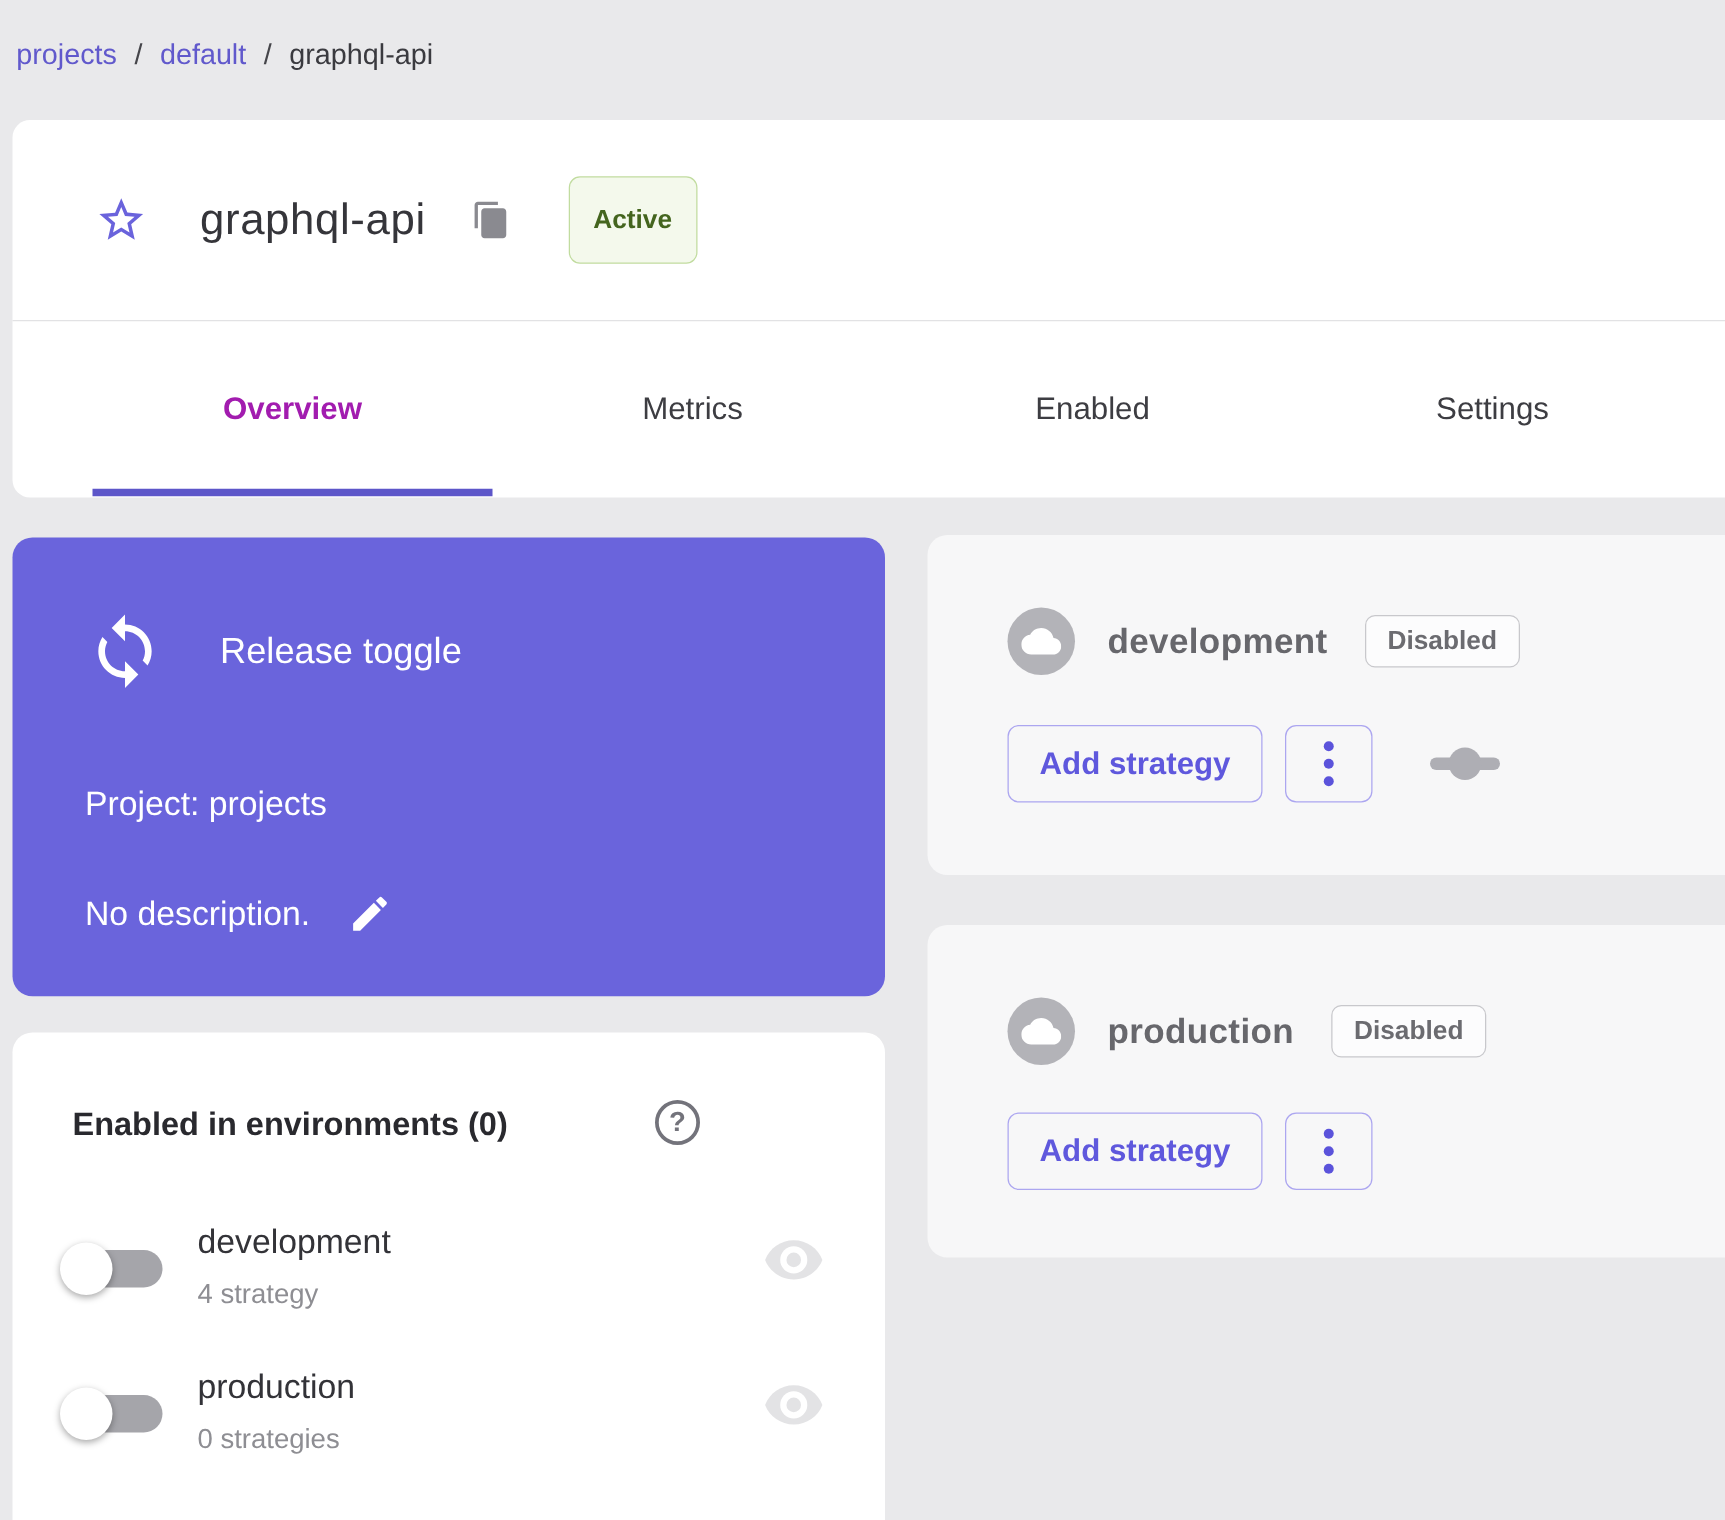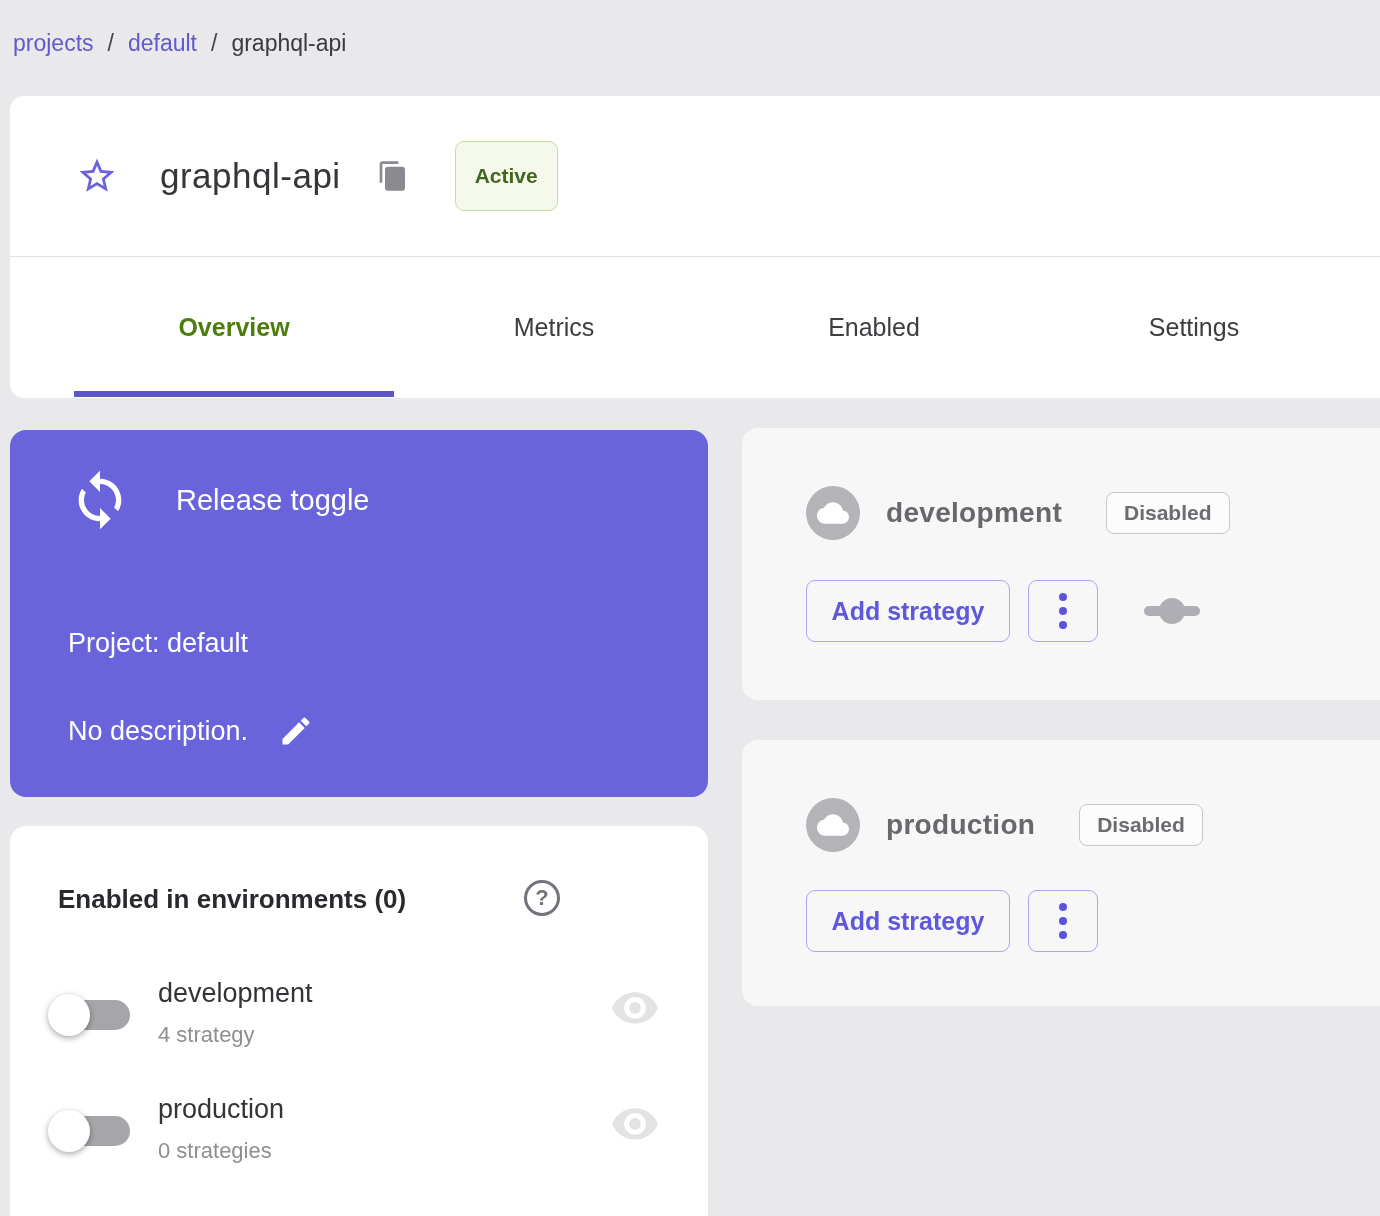--- a/index.html
+++ b/index.html
@@ -19,26 +19,26 @@
   
   .header-card { position:absolute; left:10px; right:-20px; top:96px; height:302px; background:#fff; border-radius:14px; }
   .title-row { height:160px; display:flex; align-items:center; padding-left:66px; }
   .star { width:42px; height:42px; flex:0 0 auto; }
   .page-title { font-size:35px; font-weight:500; color:#35353a; margin-left:42px; letter-spacing:.5px; }
   .copy-btn { width:32px; height:32px; margin-left:36px; cursor:pointer; }
   .active-badge { margin-left:46px; background:#f4f9ec; border:1.5px solid #c1dc9f; color:#44651e; font-size:21px; font-weight:bold; padding:22px 19px; border-radius:9px; }
   .hdr-divider { border-top:1.5px solid #e2e2e4; }
   .tabs { display:flex; height:140px; padding-left:64px; }
   .tab { width:320px; display:flex; align-items:center; justify-content:center; font-size:25px; color:#3d3d42; position:relative; cursor:pointer; }
-  .tab.active { font-weight:bold; color:#4d7c0f; }
+  .tab.active { font-weight:bold; color:#a21caf; }
   .tab.active .tab-underline { position:absolute; left:0; right:0; bottom:0; height:6px; background:#5d56c9; }
 
   
   .purple-card { position:absolute; left:10px; top:430px; width:698px; height:367px; background:#6a64dc; border-radius:16px; color:#fff; }
-  .pc-head { position:absolute; left:58px; top:38px; display:flex; align-items:center; gap:44px; }
+  .pc-head { position:absolute; left:58px; top:59px; display:flex; align-items:center; gap:44px; }
   .sync-icon { width:64px; height:64px; }
   .pc-type { font-size:29px; }
   .pc-project { position:absolute; left:58px; top:198px; font-size:27px; }
   .pc-desc-row { position:absolute; left:58px; top:283px; display:flex; align-items:center; gap:30px; }
   .pc-desc { font-size:27px; }
   .edit-icon { width:36px; height:36px; cursor:pointer; }
 
   
   .env-panel { position:absolute; left:10px; top:826px; width:698px; height:420px; background:#fff; border-radius:16px; }
   .env-title { position:absolute; left:48px; top:58px; font-size:26px; font-weight:bold; color:#29292e; }
@@ -54,21 +54,21 @@
   .eye-icon { position:absolute; right:26px; top:22px; width:50px; height:36px; cursor:pointer; }
 
   
   .env-card { position:absolute; left:742px; right:-20px; background:#f7f7f8; border-radius:16px; }
   .env-card.dev { top:428px; height:272px; }
   .env-card.prod { top:740px; height:266px; }
   .ec-head { position:absolute; left:64px; top:58px; display:flex; align-items:center; gap:26px; }
   .cloud-avatar { width:54px; height:54px; border-radius:50%; background:#b3b3b8; display:flex; align-items:center; justify-content:center; }
   .cloud-avatar svg { width:32px; height:24px; }
   .ec-name { font-size:28px; font-weight:600; color:#67676c; letter-spacing:.3px; }
-  .disabled-badge { margin-left:18px; border:1.5px solid #c8c8cc; border-radius:8px; background:rgba(255,255,255,.65); color:#6b6b70; font-size:21px; font-weight:bold; padding:8px 17px; }
+  .disabled-badge { margin-left:4px; border:1.5px solid #c8c8cc; border-radius:8px; background:rgba(255,255,255,.65); color:#6b6b70; font-size:21px; font-weight:bold; padding:8px 17px; }
   .ec-actions { position:absolute; left:64px; display:flex; align-items:center; gap:18px; }
   .env-card.dev .ec-actions { top:152px; }
   .env-card.prod .ec-actions { top:150px; }
   .add-strategy-btn { width:204px; height:62px; border:1.5px solid #aca6f0; border-radius:9px; background:transparent; color:#5f58dd; font-size:25px; font-weight:bold; font-family:"Liberation Sans", sans-serif; cursor:pointer; }
   .kebab-btn { width:70px; height:62px; border:1.5px solid #aca6f0; border-radius:9px; background:transparent; display:flex; flex-direction:column; align-items:center; justify-content:center; gap:6px; cursor:pointer; }
   .kebab-btn i { width:8px; height:8px; border-radius:50%; background:#5b53db; }
   .slider-icon { position:relative; width:60px; height:60px; margin-left:26px; cursor:pointer; }
   .slider-icon .bar { position:absolute; left:2px; top:25px; width:56px; height:10px; border-radius:5px; background:#aeaeb4; }
   .slider-icon .knob { position:absolute; left:17px; top:17px; width:26px; height:26px; border-radius:50%; background:#aeaeb4; }
 </style>
@@ -112,21 +112,21 @@
   </div>
 </section>
 
 <section class="purple-card">
   <div class="pc-head">
     <svg class="sync-icon" viewBox="0 0 24 24">
       <path fill="#ffffff" d="M12 4V1L8 5l4 4V6c3.31 0 6 2.69 6 6 0 1.01-.25 1.97-.7 2.8l1.46 1.46C19.54 15.03 20 13.57 20 12c0-4.42-3.58-8-8-8zm0 14c-3.31 0-6-2.69-6-6 0-1.01.25-1.97.7-2.8L5.24 7.74C4.46 8.97 4 10.43 4 12c0 4.42 3.58 8 8 8v3l4-4-4-4v3z"></path>
     </svg>
     <span class="pc-type">Release toggle</span>
   </div>
-  <div class="pc-project">Project: default</div>
+  <div class="pc-project">Project: projects</div>
   <div class="pc-desc-row">
     <span class="pc-desc">No description.</span>
     <svg class="edit-icon" viewBox="0 0 24 24">
       <path fill="#ffffff" d="M3 17.25V21h3.75L17.81 9.94l-3.75-3.75L3 17.25zM20.71 7.04c.39-.39.39-1.02 0-1.41l-2.34-2.34a.9959.9959 0 0 0-1.41 0l-1.83 1.83 3.75 3.75 1.83-1.83z"></path>
     </svg>
   </div>
 </section>
 
 <section class="env-panel">
   <h2 class="env-title">Enabled in environments (0)</h2>

